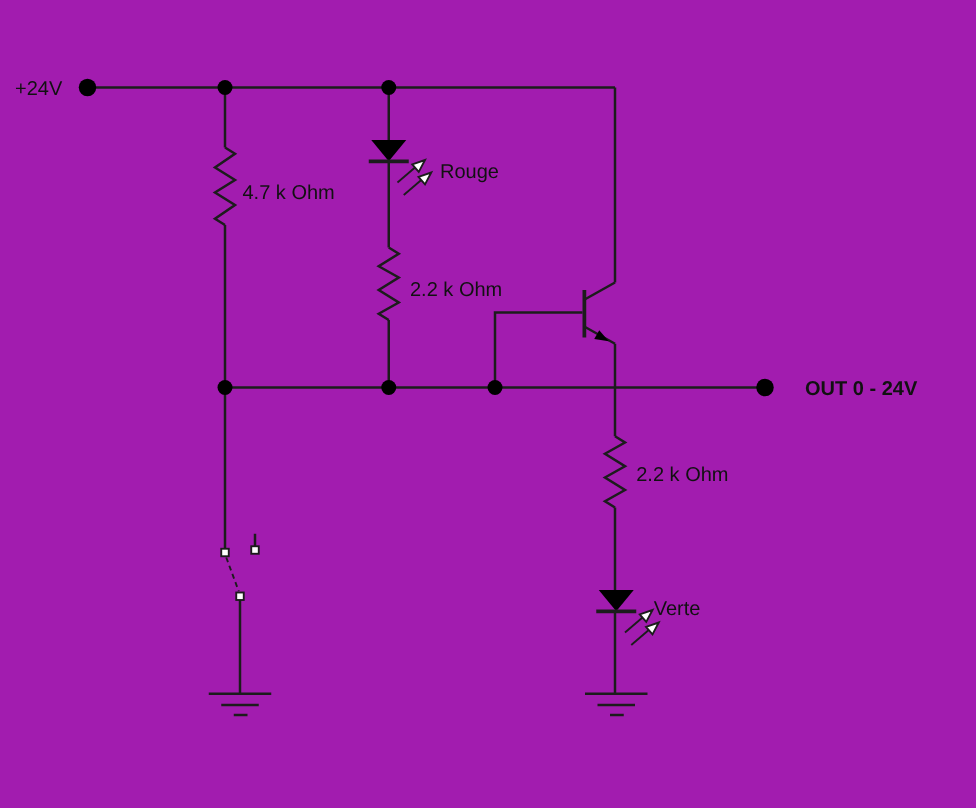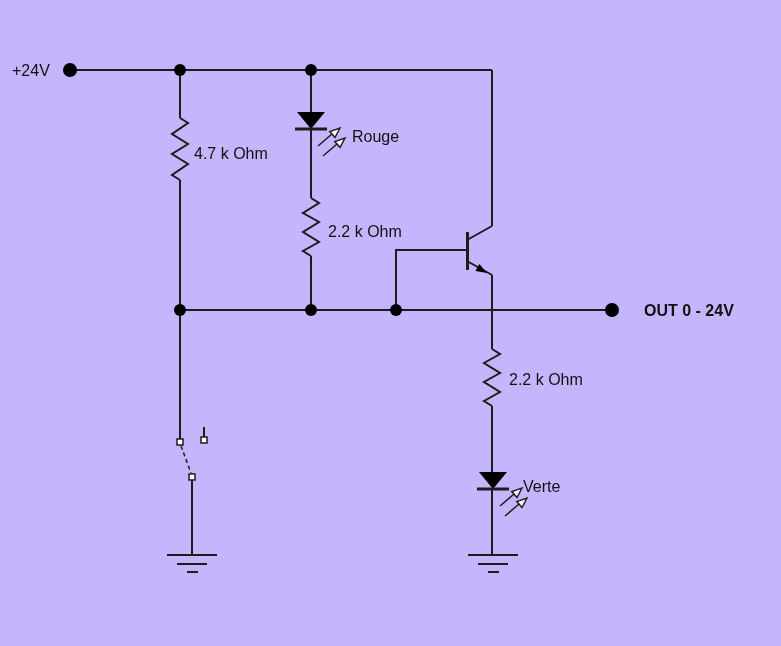--- a/index.html
+++ b/index.html
@@ -8,21 +8,21 @@
     background: #ffffff;
     width: 781px;
     height: 646px;
     overflow: hidden;
     font-family: "Liberation Sans", sans-serif;
   }
   .stage {
     position: relative;
     width: 781px;
     height: 646px;
-    background: #c4b5fd;
+    background: #a21caf;
   }
   svg text {
     font-family: "Liberation Sans", sans-serif;
     font-size: 16px;
     fill: #111111;
   }
   svg text.bold {
     font-weight: bold;
   }
   .wire {

